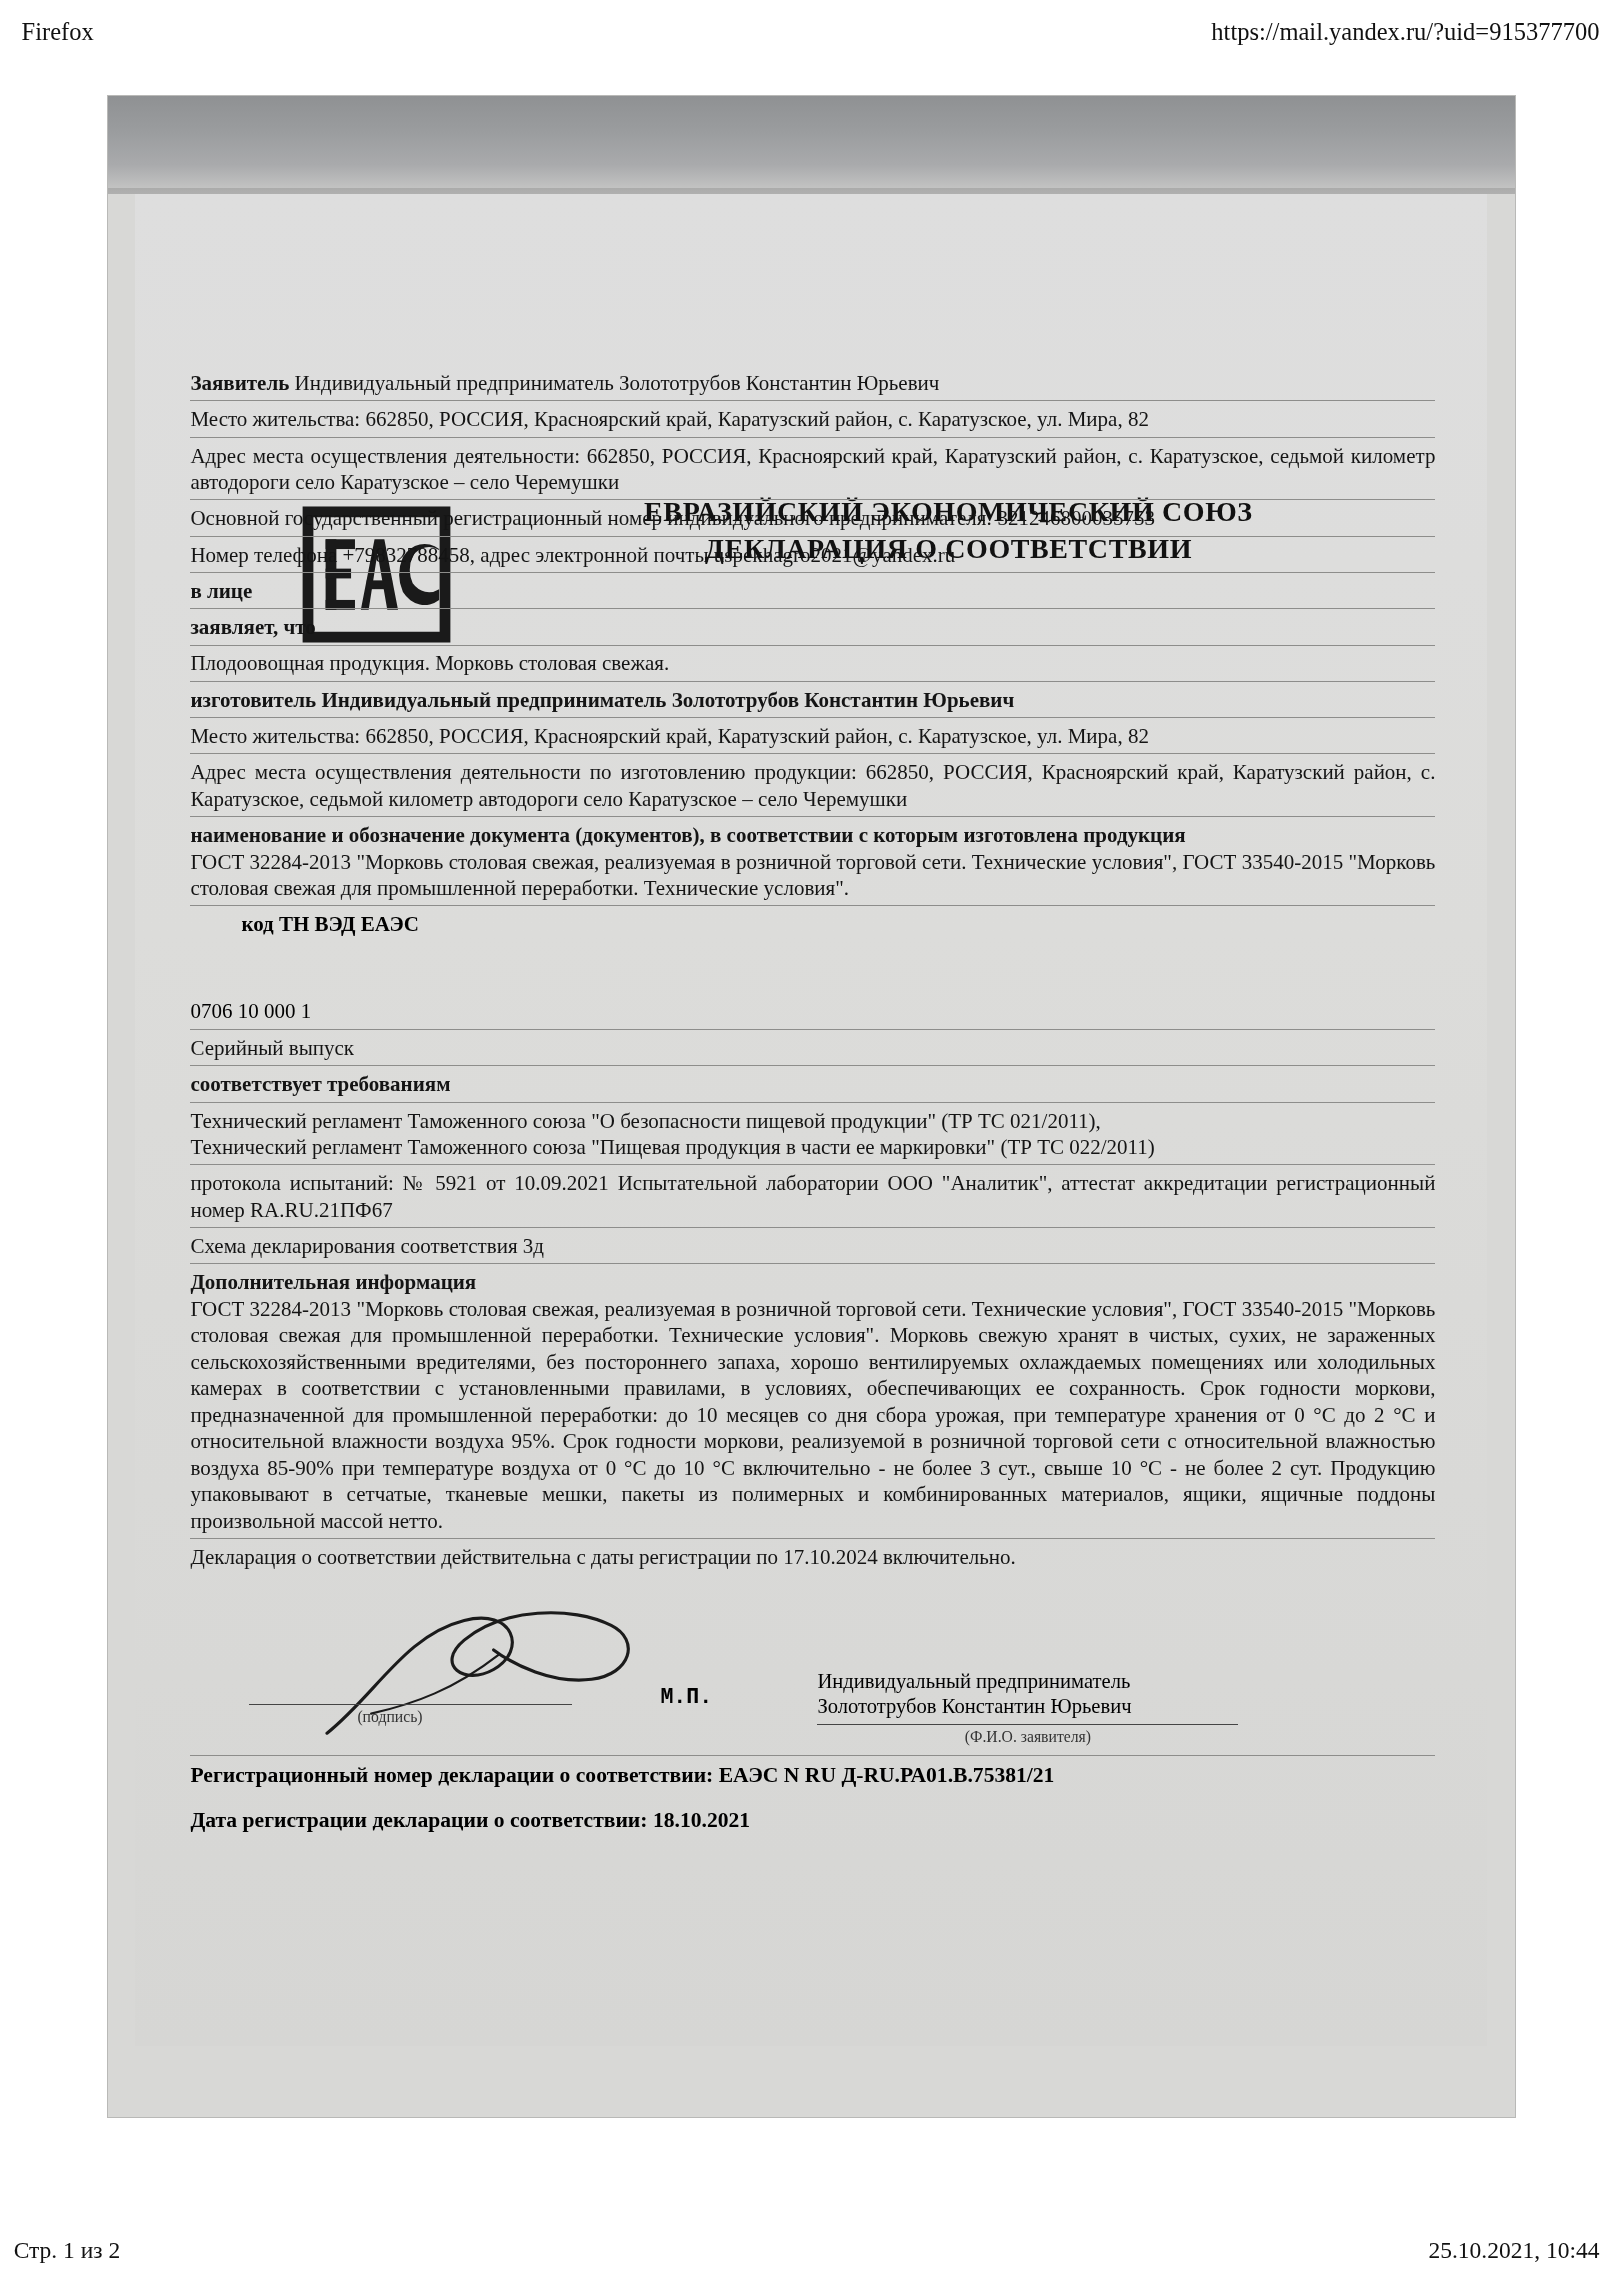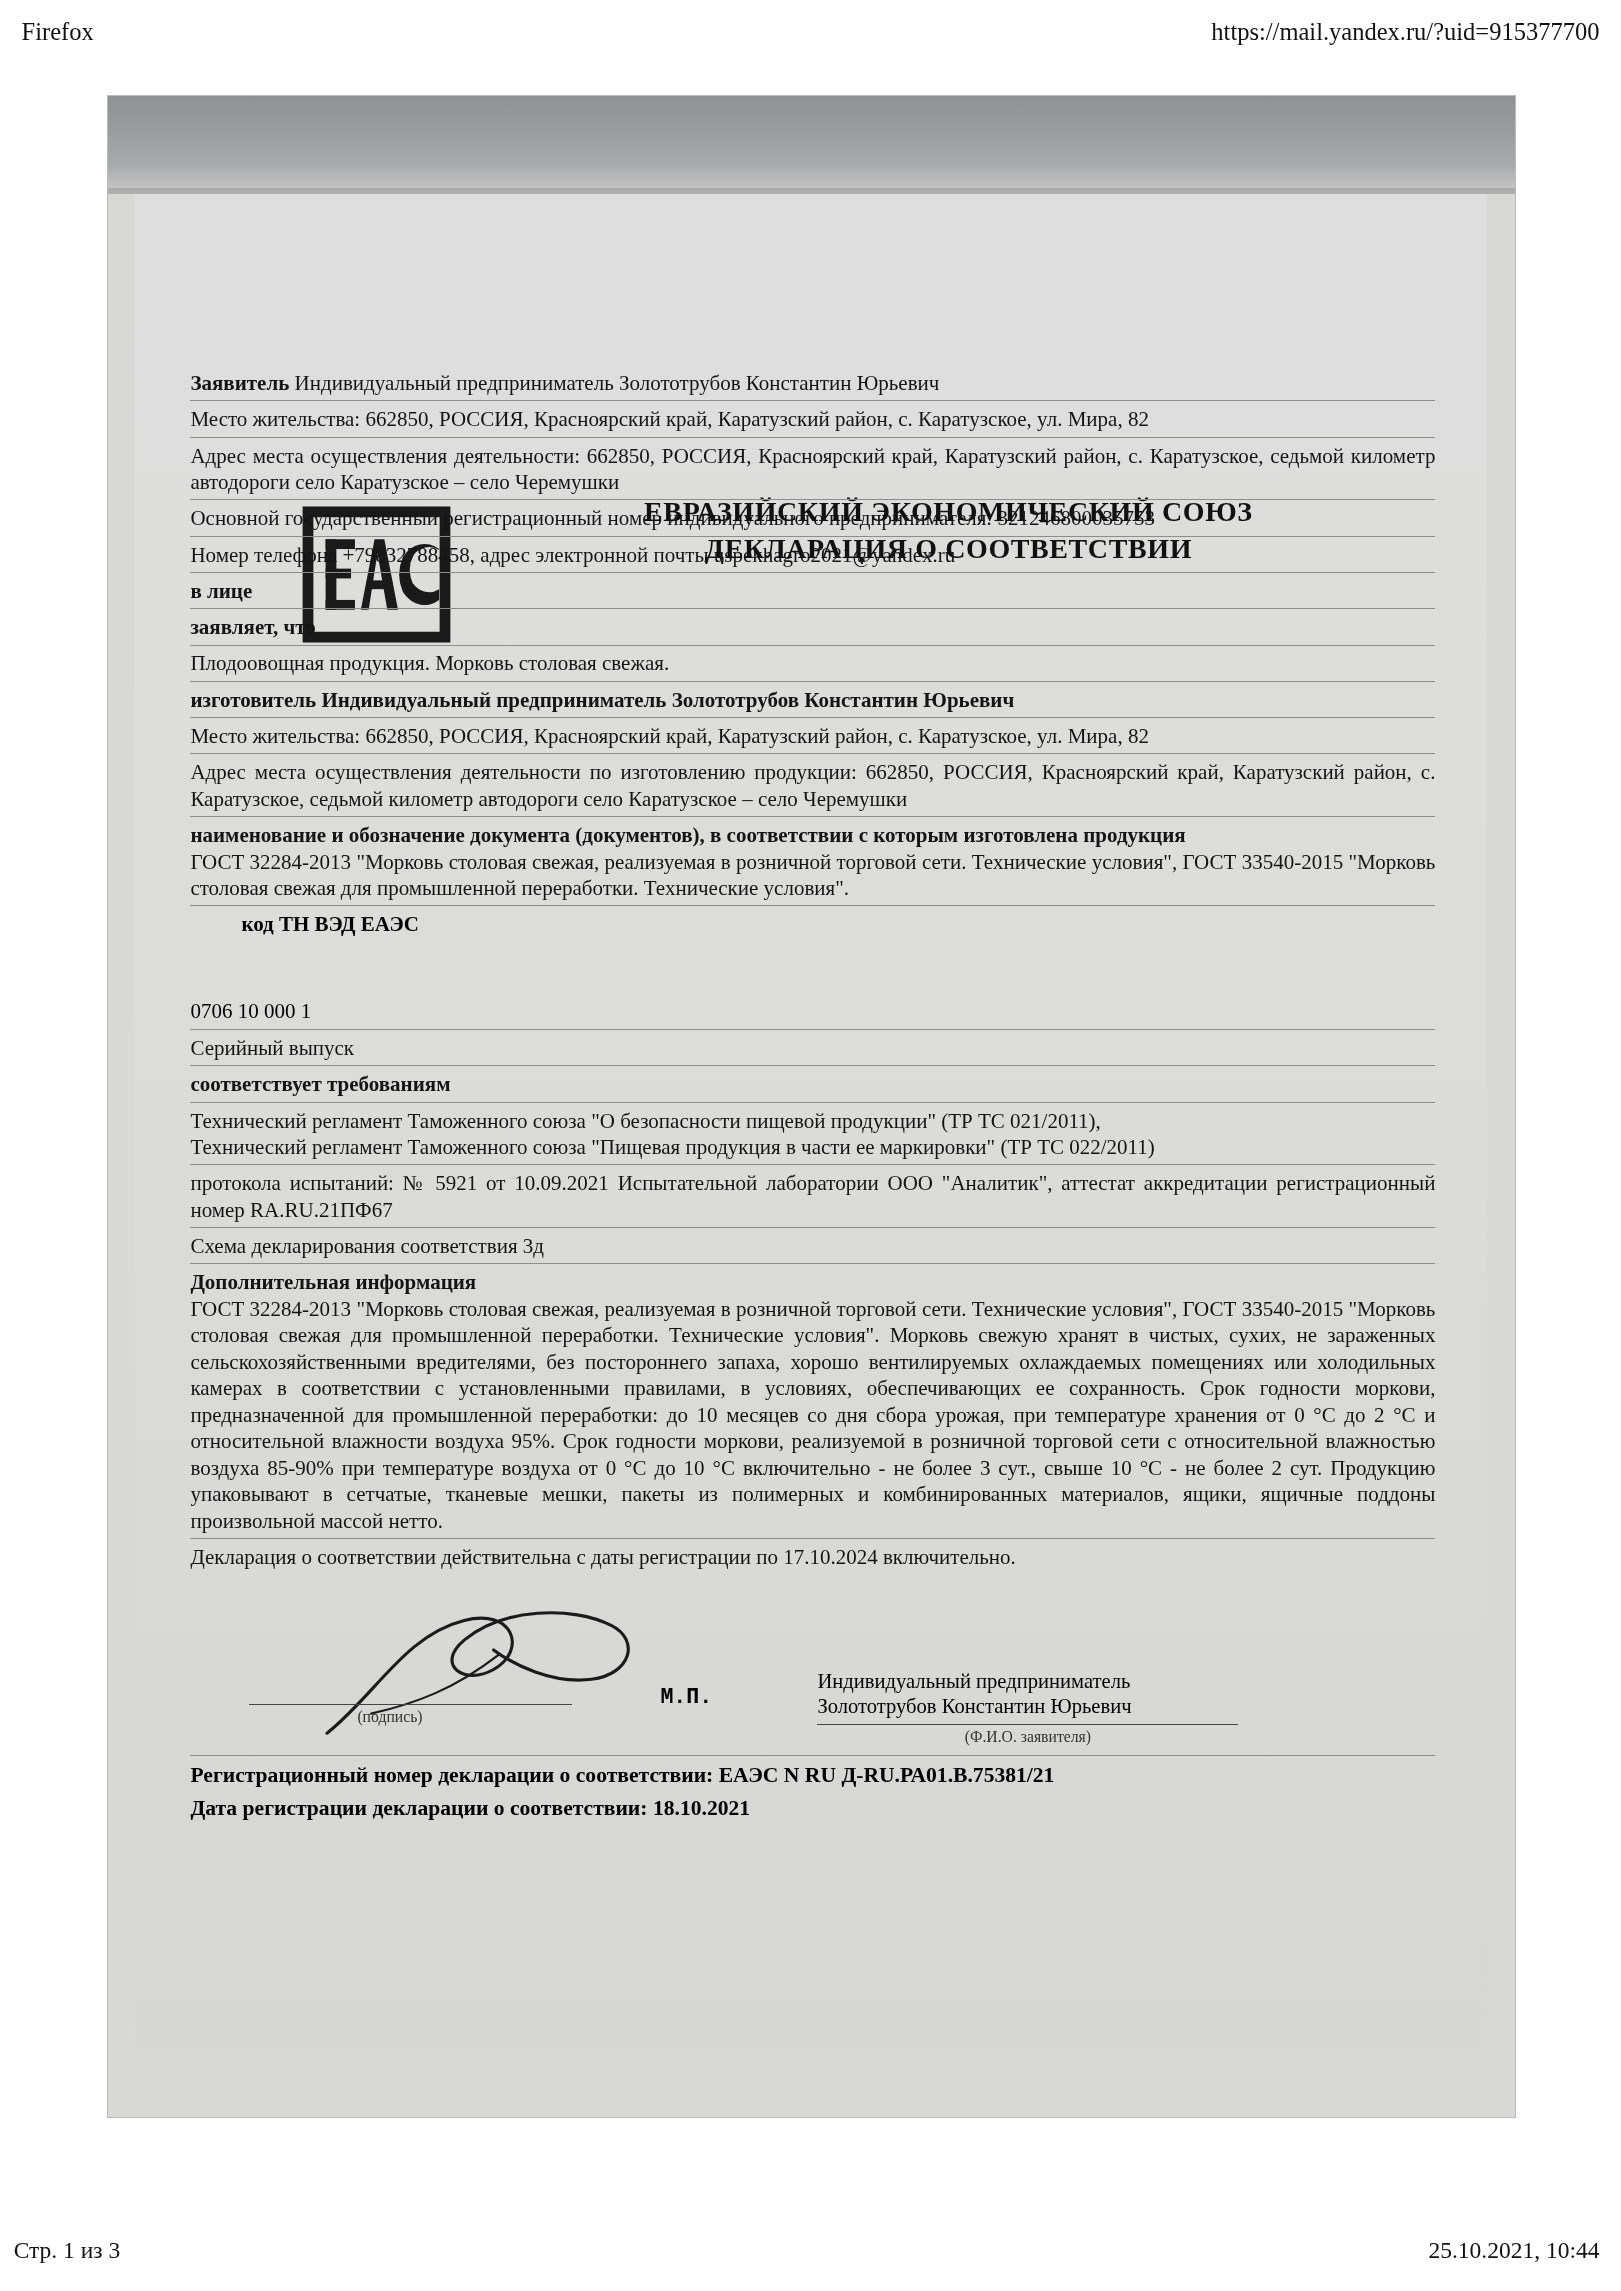--- a/index.html
+++ b/index.html
@@ -350,23 +350,23 @@
         <div class="signer">
           <div>Индивидуальный предприниматель</div>
           <div>Золототрубов Константин Юрьевич</div>
         </div>
         <div class="signer-line"></div>
         <div class="signer-caption">(Ф.И.О. заявителя)</div>
       </div>
 
       <hr class="hr">
       <div class="footer-reg">Регистрационный номер декларации о соответствии: ЕАЭС N RU Д-RU.РА01.В.75381/21</div>
-      <div class="footer-reg" style="margin-top:4px">Дата регистрации декларации о соответствии: 18.10.2021</div>
+      <div class="footer-reg" style="margin-top:16px">Дата регистрации декларации о соответствии: 18.10.2021</div>
 
     </div>
   </div>
 </div>
 
 <div class="print-footer">
-  <span class="left">Стр. 1 из 3</span>
+  <span class="left">Стр. 1 из 2</span>
   <span class="right">25.10.2021, 10:44</span>
 </div>
 
 
 </body></html>

